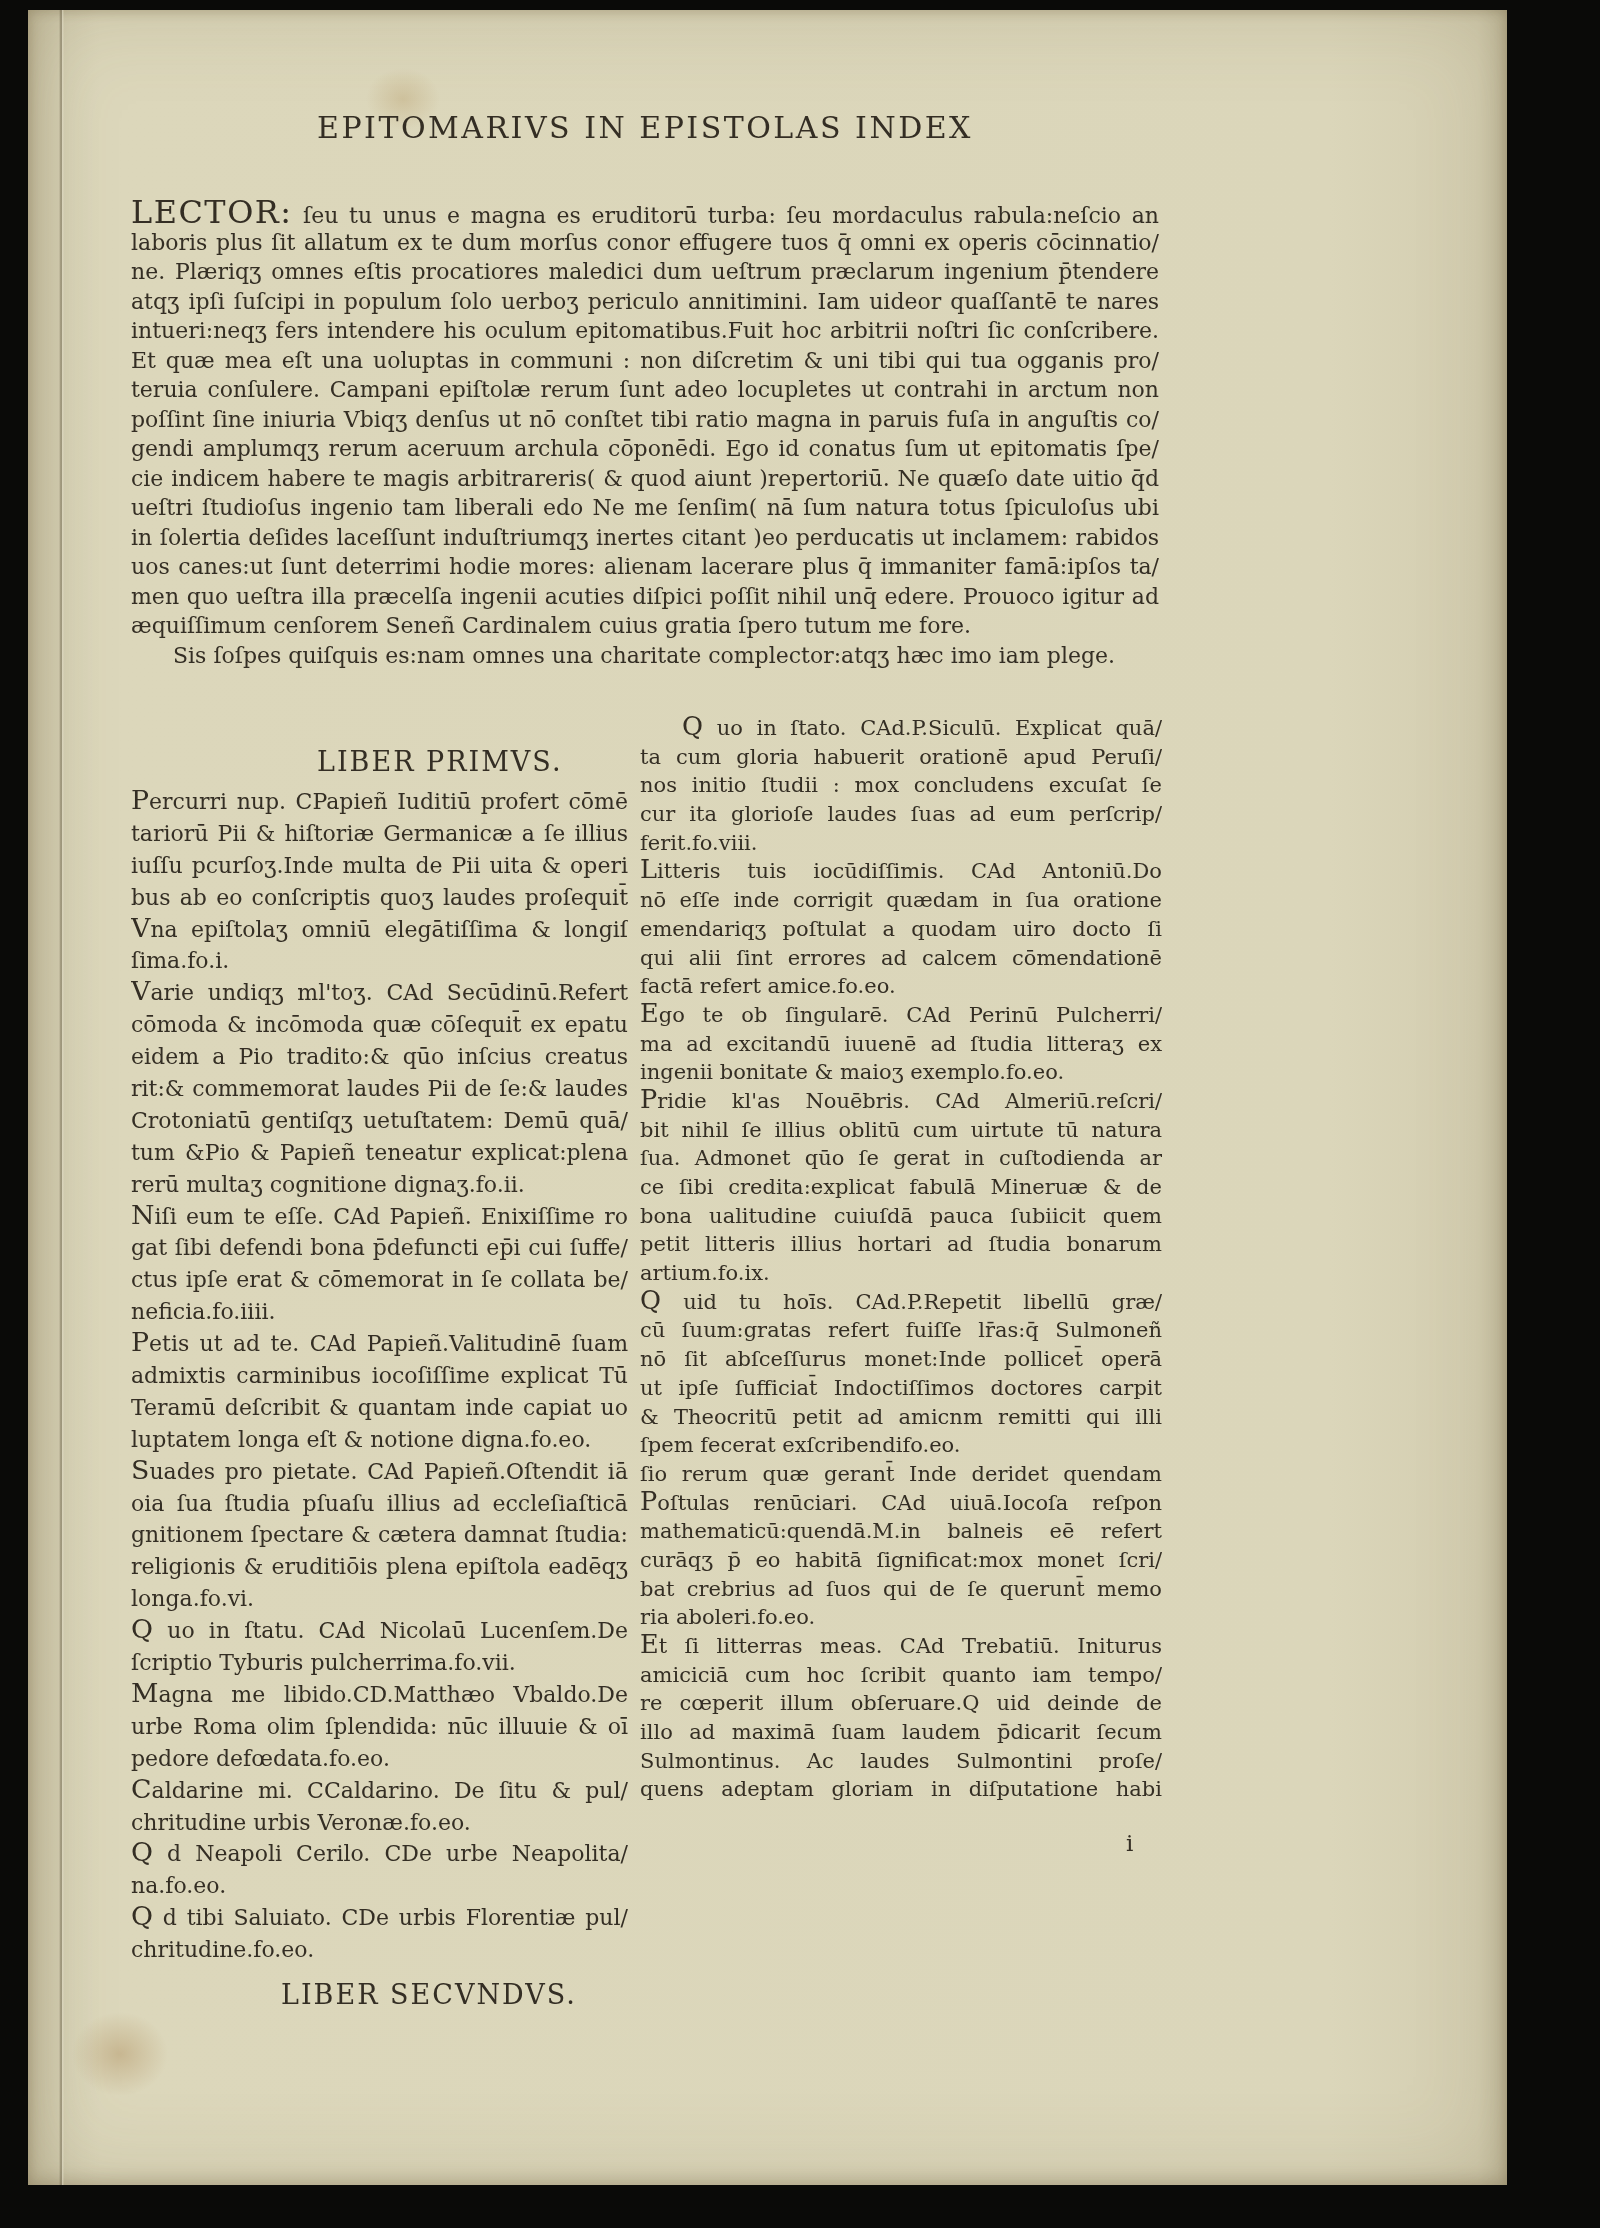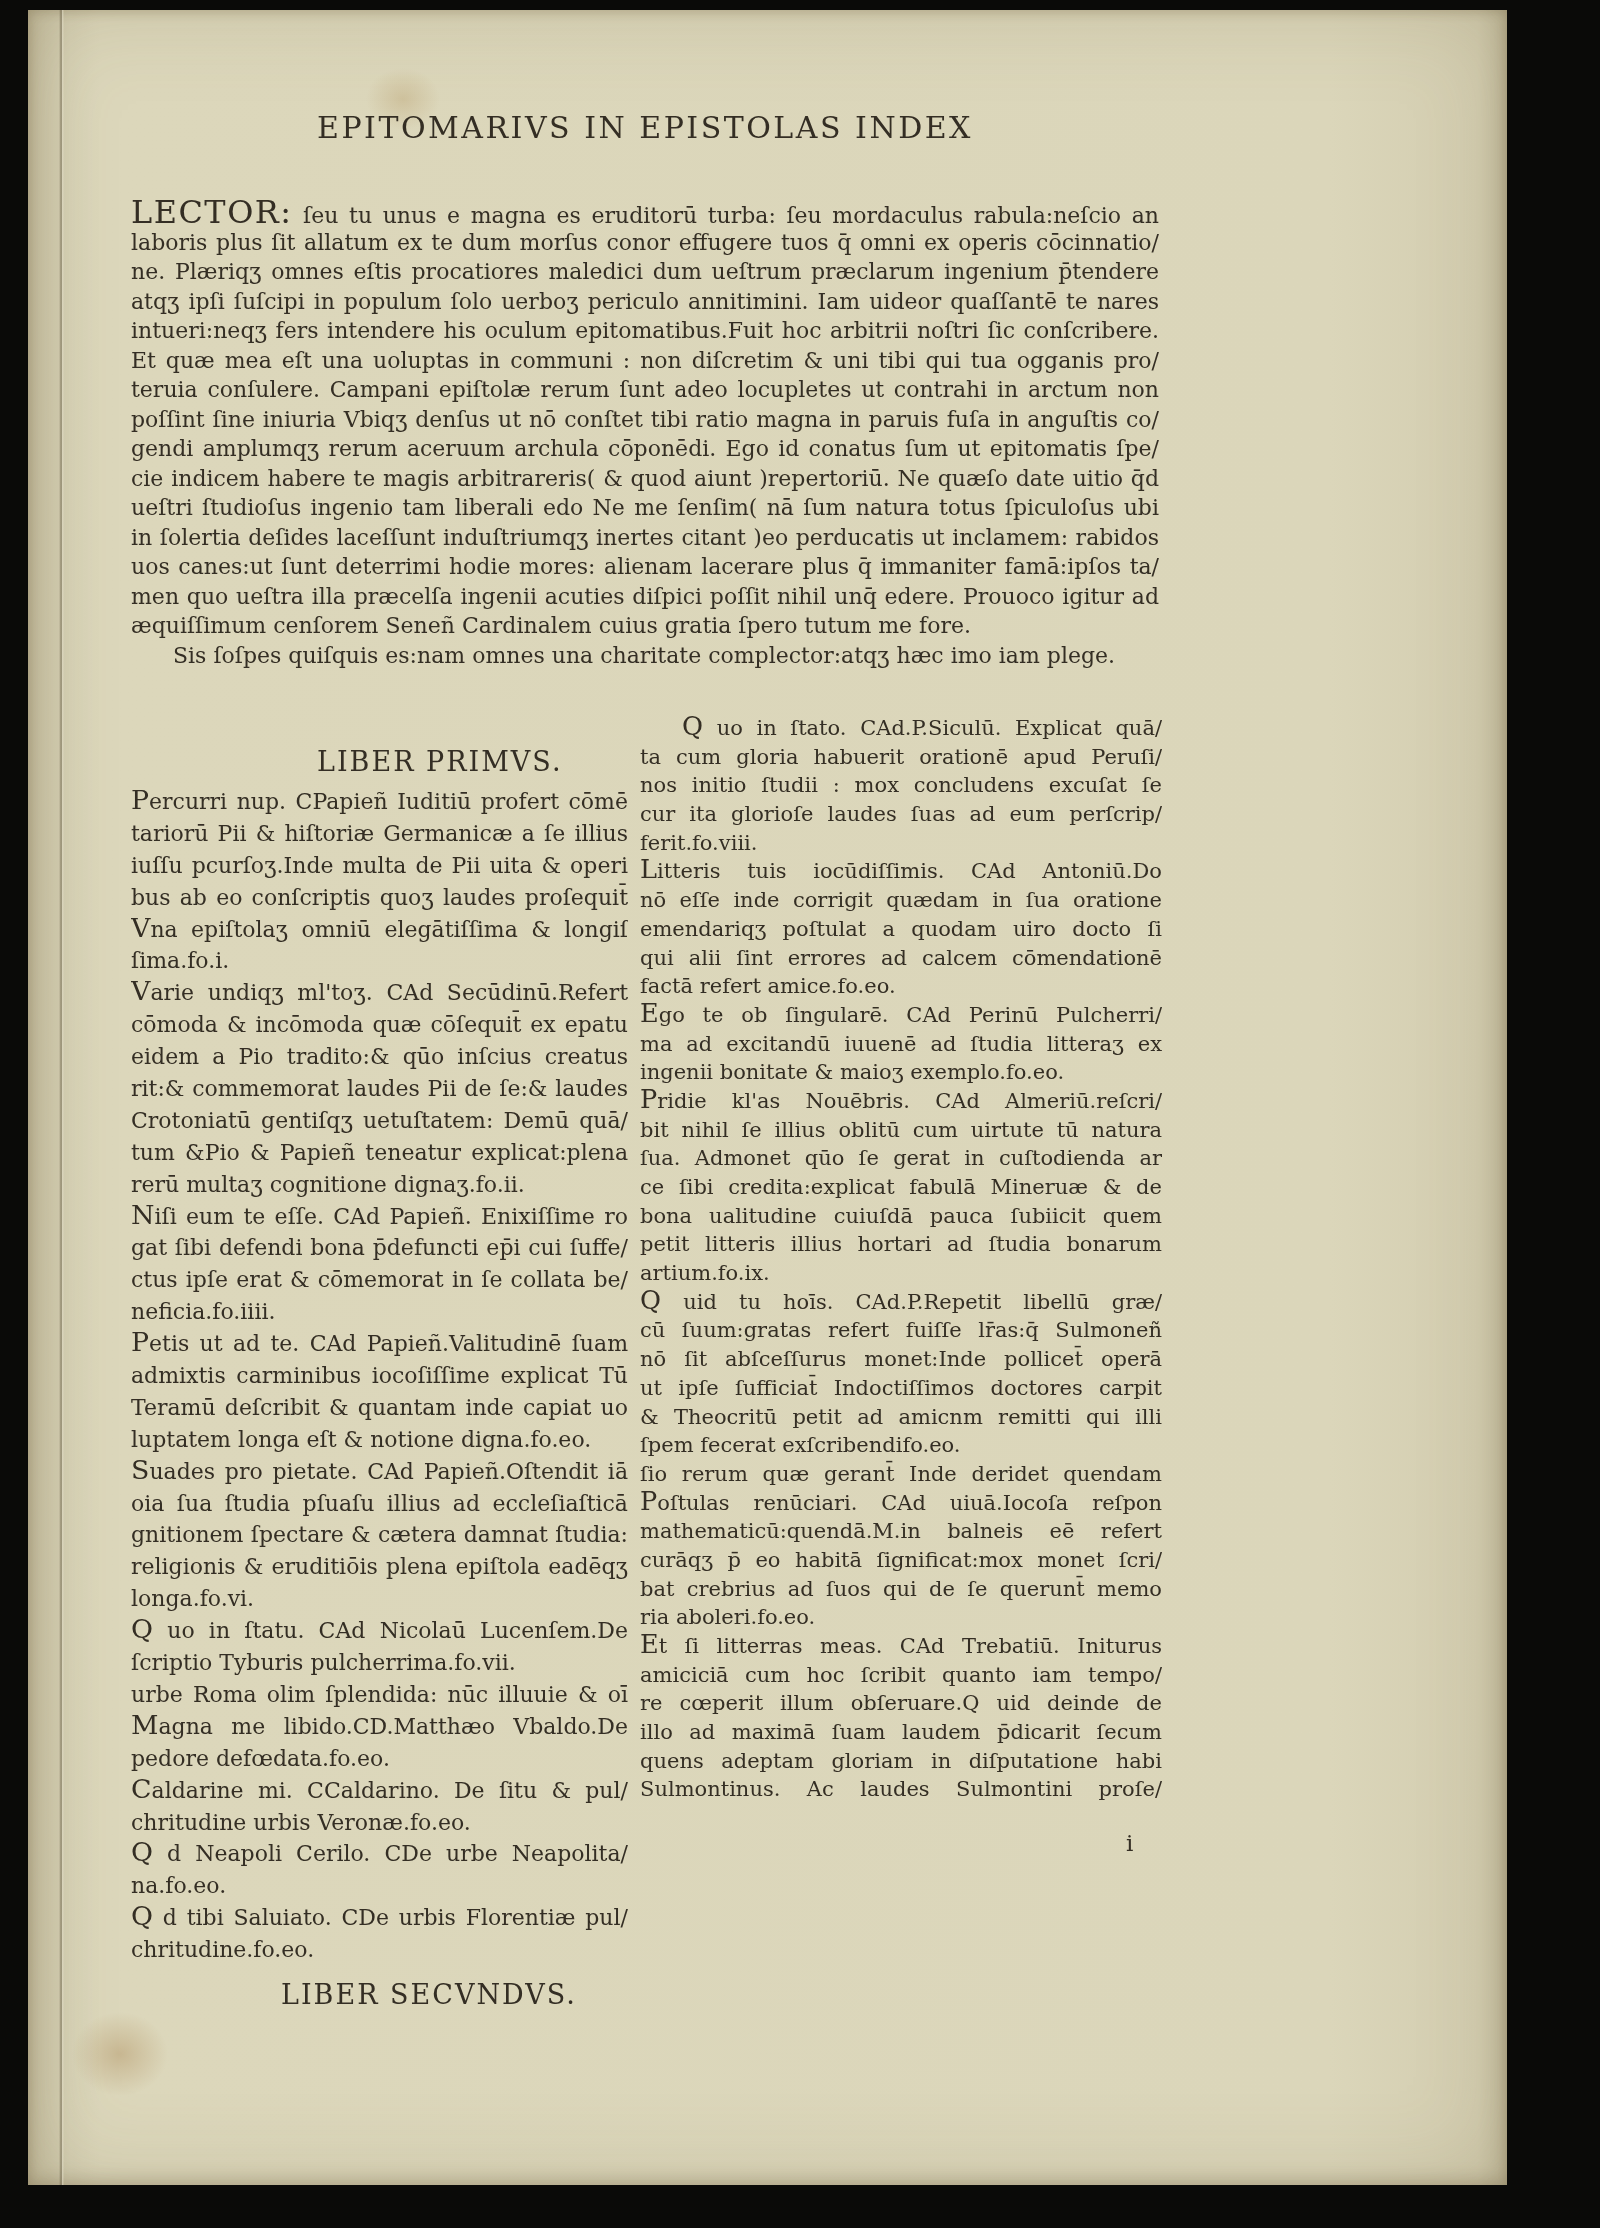--- a/index.html
+++ b/index.html
@@ -106,22 +106,22 @@
           <div class="ln"><span class="t">religionis &amp; eruditiōis plena epiſtola eadēqʒ</span></div>
           <div class="ln fol">
             <span class="t">longa.</span>
             <span class="fo">fo.vi.</span>
           </div>
           <div class="ln"><span class="t"><span class="cap">Q</span> uo in ſtatu. CAd Nicolaū Lucenſem.De</span></div>
           <div class="ln fol">
             <span class="t">ſcriptio Tyburis pulcherrima.</span>
             <span class="fo">fo.vii.</span>
           </div>
+          <div class="ln"><span class="t"><span class="cap">M</span>agna me libido.CD.Matthæo Vbaldo.De</span></div>
           <div class="ln"><span class="t">urbe Roma olim ſplendida: nūc illuuie &amp; oī</span></div>
-          <div class="ln"><span class="t"><span class="cap">M</span>agna me libido.CD.Matthæo Vbaldo.De</span></div>
           <div class="ln fol">
             <span class="t">pedore defœdata.</span>
             <span class="fo">fo.eo.</span>
           </div>
           <div class="ln"><span class="t"><span class="cap">C</span>aldarine mi. CCaldarino. De ſitu &amp; pul/</span></div>
           <div class="ln fol">
             <span class="t">chritudine urbis Veronæ.</span>
             <span class="fo">fo.eo.</span>
           </div>
           <div class="ln"><span class="t"><span class="cap">Q</span> d Neapoli Cerilo. CDe urbe Neapolita/</span></div>
@@ -186,19 +186,19 @@
         <div class="ln"><span class="t">curāqʒ p̄ eo habitā ſignificat:mox monet ſcri/</span></div>
         <div class="ln"><span class="t">bat crebrius ad ſuos qui de ſe querunt̄ memo</span></div>
         <div class="ln fol">
           <span class="t">ria aboleri.</span>
           <span class="fo">fo.eo.</span>
         </div>
         <div class="ln"><span class="t"><span class="cap">E</span>t ſi litterras meas. CAd Trebatiū. Initurus</span></div>
         <div class="ln"><span class="t">amiciciā cum hoc ſcribit quanto iam tempo/</span></div>
         <div class="ln"><span class="t">re cœperit illum obſeruare.Q uid deinde de</span></div>
         <div class="ln"><span class="t">illo ad maximā ſuam laudem p̄dicarit ſecum</span></div>
+        <div class="ln"><span class="t">Sulmontinus. Ac laudes Sulmontini proſe/</span></div>
         <div class="ln"><span class="t">quens adeptam gloriam in diſputatione habi</span></div>
-        <div class="ln"><span class="t">Sulmontinus. Ac laudes Sulmontini proſe/</span></div>
       </div>
 
     <span class="sig">i</span>
   </div>
 </div>
 
 </body></html>

